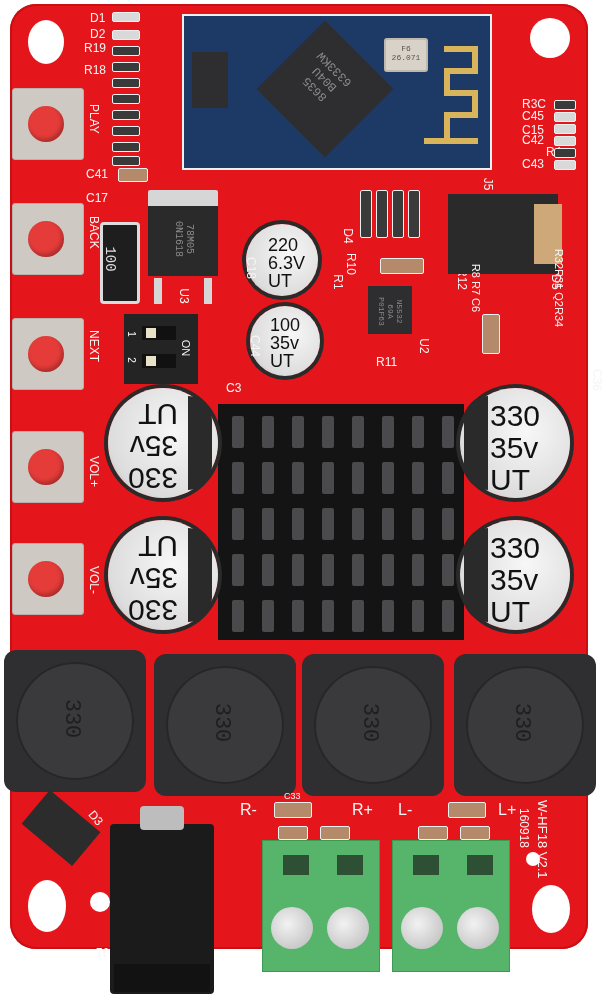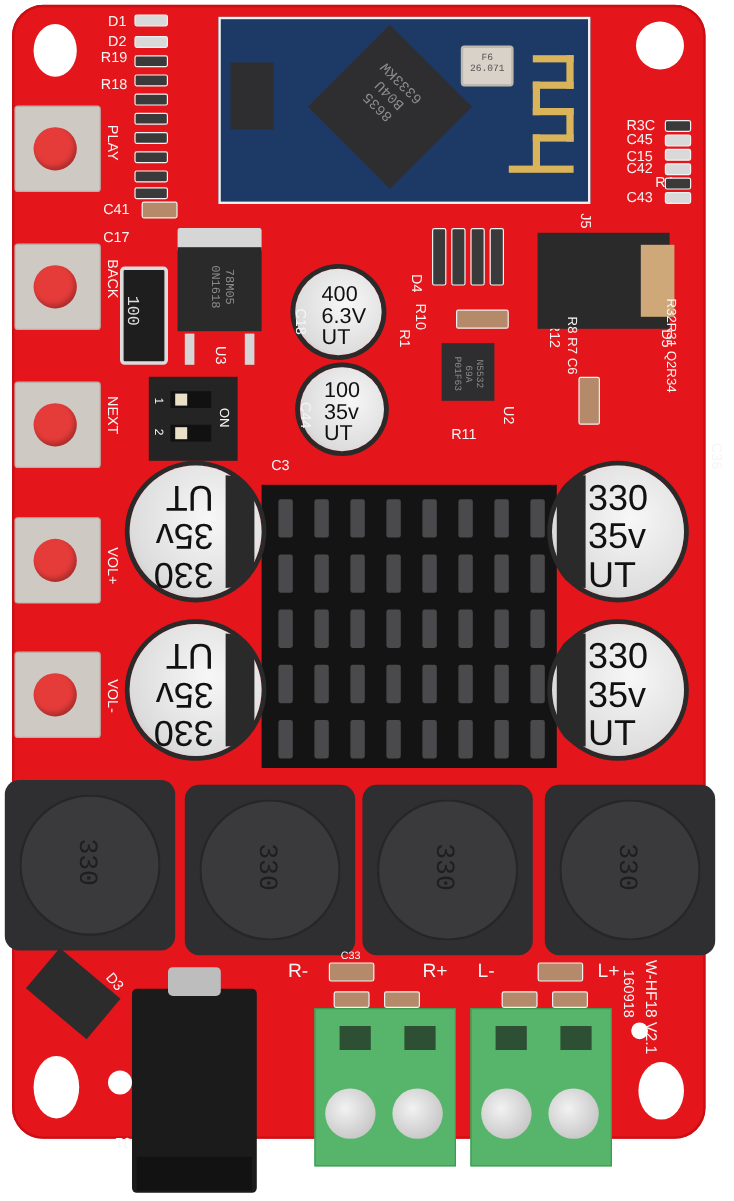--- a/index.html
+++ b/index.html
@@ -159,21 +159,21 @@
     <div class="abs dip-knob" style="left:4px;top:2px;width:10px;height:10px;"></div>
   </div>
   <div class="abs dip-slot" style="left:18px;top:40px;width:34px;height:14px;">
     <div class="abs dip-knob" style="left:4px;top:2px;width:10px;height:10px;"></div>
   </div>
   <div class="abs silk" style="left:54px;top:28px;font-size:11px;transform:rotate(90deg);">ON</div>
 </div>
 
 <div class="abs cap" style="left:246px;top:224px;width:72px;height:72px;">
   <div class="abs cap-text" style="left:22px;top:12px;font-size:18px;line-height:18px;">
-    <div>400</div>
+    <div>220</div>
     <div>6.3V</div>
     <div>UT</div>
   </div>
 </div>
 <div class="abs cap" style="left:250px;top:306px;width:70px;height:70px;">
   <div class="abs cap-text" style="left:20px;top:10px;font-size:18px;line-height:18px;">
     <div>100</div>
     <div>35v</div>
     <div>UT</div>
   </div>

